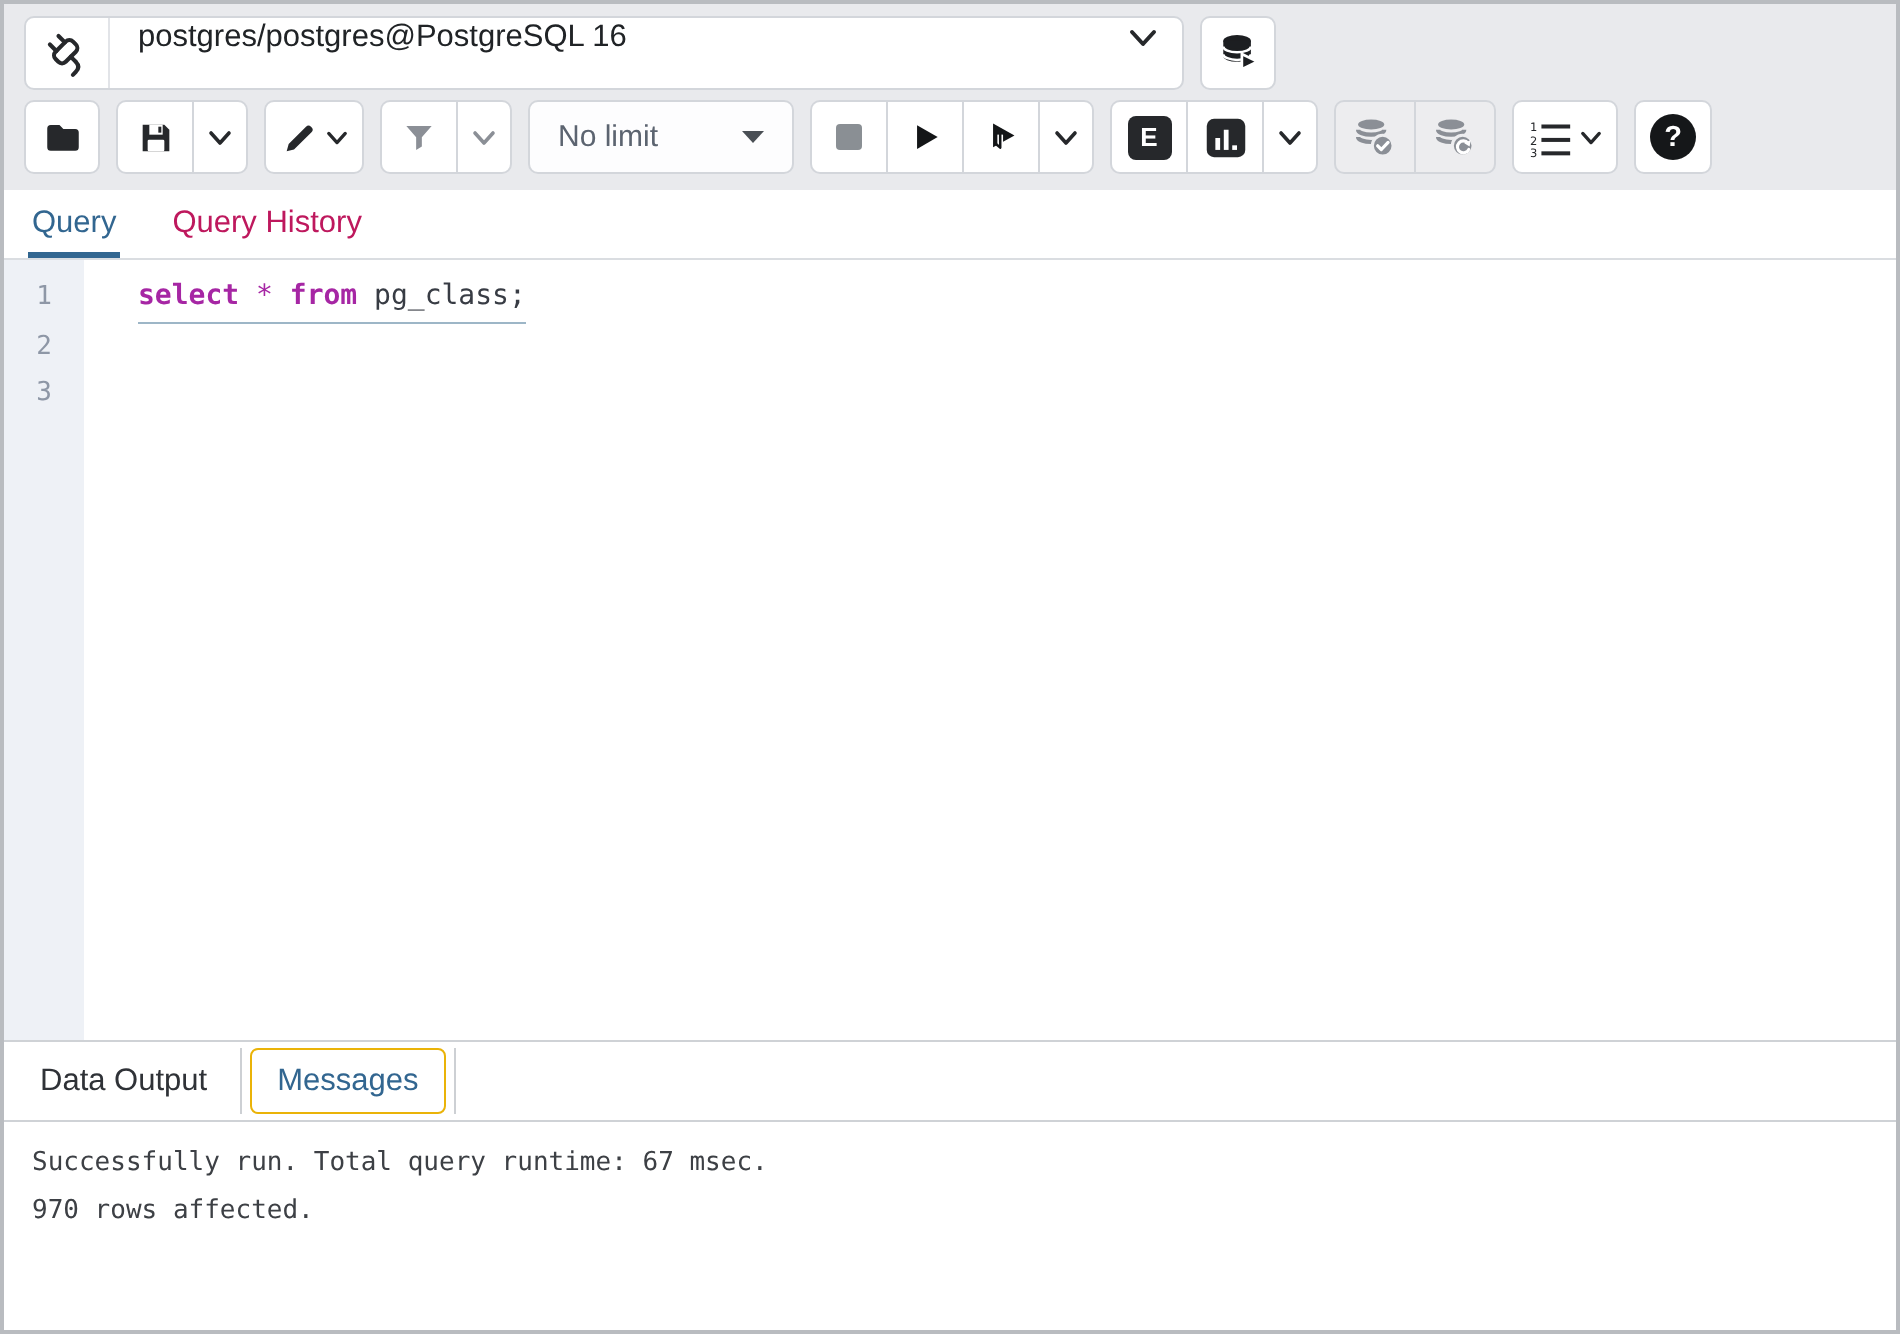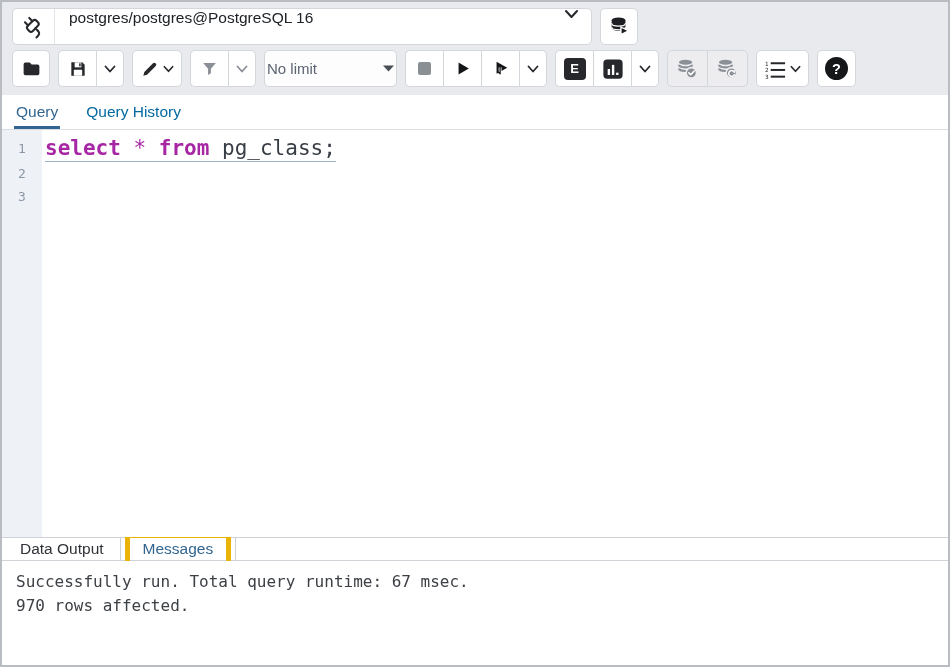--- a/index.html
+++ b/index.html
@@ -16,21 +16,21 @@
 
   
   .header{ background:#e9eaed; padding:6px 10px 8px 10px; flex:none; }
   .conn-row{ display:flex; align-items:center; gap:8px; height:37px; margin-bottom:5px; }
   .conn-group{
     display:flex; align-items:stretch; height:37px; width:580px;
     background:#fff; border:1px solid #d3d6db; border-radius:5px; overflow:hidden;
   }
   .conn-plug{ width:42px; display:flex; align-items:center; justify-content:center; border-right:1px solid #e2e4e8; cursor:pointer;}
   .conn-select{
-    flex:1; display:flex; align-items:flex-start; padding:0 12px 16px 14px;
+    flex:1; display:flex; align-items:center; padding:0 12px 16px 14px;
     font-size:15.5px; color:#202326; cursor:pointer;
   }
   .conn-select .grow{ flex:1; }
   .sq-btn{
     height:37px; min-width:38px; background:#fff; border:1px solid #d3d6db; border-radius:5px;
     display:flex; align-items:center; justify-content:center; cursor:pointer;
   }
 
   
   .toolbar{ display:flex; align-items:center; gap:8px; height:37px; }
@@ -42,82 +42,82 @@
   }
   .btn-group .btn{ border-radius:0; border-right-width:0; }
   .btn-group .btn:first-child{ border-radius:5px 0 0 5px; }
   .btn-group .btn:last-child{ border-radius:0 5px 5px 0; border-right-width:1px; }
   .btn-group .btn:only-child{ border-radius:5px; border-right-width:1px; }
   .btn.single{ border-radius:5px; }
   .btn.narrow{ min-width:28px; padding:0 5px; }
   .btn.disabled{ background:#ededef; cursor:default; }
   .select-ctl{
     height:37px; width:133px; background:#fdfdfe; border:1px solid #d3d6db; border-radius:5px;
-    display:flex; align-items:center; padding:0 2px; cursor:pointer;
+    display:flex; align-items:center; padding:0 14px; cursor:pointer;
     font-size:15px; color:#5c6470;
   }
   .select-ctl .grow{ flex:1; }
   .dark-chip{
     width:22px; height:22px; border-radius:4px; background:#26282b; color:#fff;
     display:flex; align-items:center; justify-content:center;
     font-weight:bold; font-size:13px;
   }
   .help-circle{
     width:23px; height:23px; border-radius:50%; background:#151719; color:#fff;
     display:flex; align-items:center; justify-content:center;
     font-weight:bold; font-size:14.5px;
   }
 
   
   .qtab-row{
     background:#fff; border-bottom:1px solid #dadde1;
     display:flex; align-items:stretch; padding-left:14px; gap:28px; height:35px; flex:none;
   }
-  .qtab{ display:flex; align-items:center; font-size:15.5px; color:#0369a1; cursor:pointer; position:relative; }
+  .qtab{ display:flex; align-items:center; font-size:15.5px; color:#be185d; cursor:pointer; position:relative; }
   .qtab.active{ color:#326690; }
   .qtab.active::after{ content:""; position:absolute; left:-2px; right:-2px; bottom:0; height:3px; background:#326690; }
 
   
   .editor{ flex:1; position:relative; background:#fff; overflow:hidden; cursor:text; }
   .gutter-bg{ position:absolute; left:0; top:0; bottom:0; width:40px; background:#eef1f6; }
   .editor-lines{ position:relative; padding-top:7px; }
   .line{ display:flex; line-height:23.5px; }
   .ln{
     flex:none; width:40px; text-align:center;
     font-family:"DejaVu Sans Mono", monospace; font-size:13px; color:#8e97a6;
   }
   .lc{
-    margin-left:3px; font-family:"DejaVu Sans Mono", monospace; font-size:21px;
+    margin-left:27px; font-family:"DejaVu Sans Mono", monospace; font-size:14px;
     color:#383c44; white-space:pre;
   }
   .lc.exec-underline{ border-bottom:1px solid #9db6c7; }
   .tok-keyword{ color:#a626a4; font-weight:bold; }
   .tok-operator{ color:#a626a4; }
   .tok-plain{ color:#383c44; }
 
   
   .otab-row{
-    flex:none; height:24px; background:#fff;
+    flex:none; height:41px; background:#fff;
     border-top:1px solid #cfd2d6; border-bottom:1px solid #cfd2d6;
     display:flex; align-items:center; padding:0 2px;
   }
   .otab{
     display:flex; align-items:center; height:100%; padding:0 16px;
     font-size:15.5px; color:#2f3237; cursor:pointer;
   }
   .otab.selected{
-    height:33px; border:5px solid #eab308; border-radius:4px;
+    height:33px; border:1px solid #eab308; border-radius:4px;
     color:#326690; padding:0 13px; margin:0 4px;
   }
   .vdiv{ width:1px; height:33px; background:#cdd0d4; flex:none; }
   .messages{
     flex:none; height:104px; padding:9px 14px; background:#fff; overflow:hidden;
   }
   .msg-line{
-    font-family:"DejaVu Sans Mono", monospace; font-size:16px; line-height:24px; color:#3d4045;
+    font-family:"DejaVu Sans Mono", monospace; font-size:13px; line-height:24px; color:#3d4045;
     white-space:pre;
   }
 
   .icon{ display:flex; align-items:center; justify-content:center; }
 </style>
 </head>
 <body>
 
 <div class="window">
 

